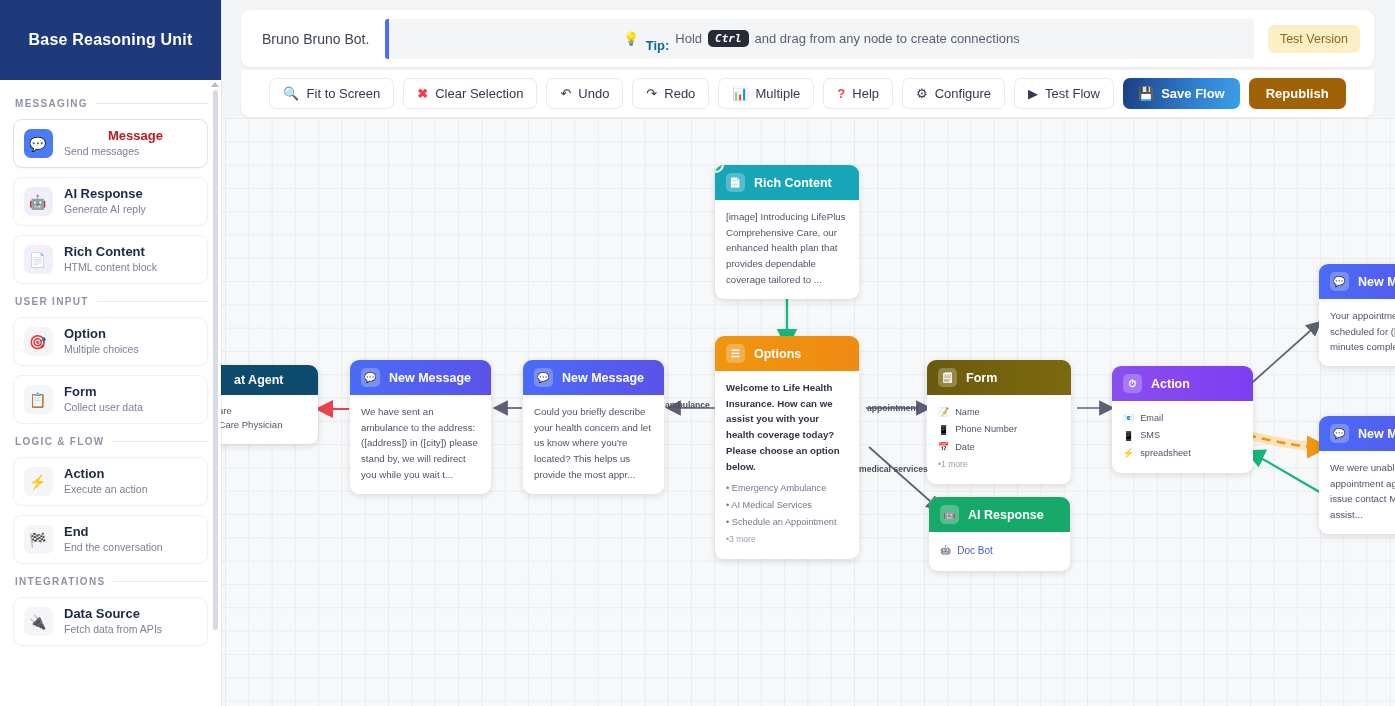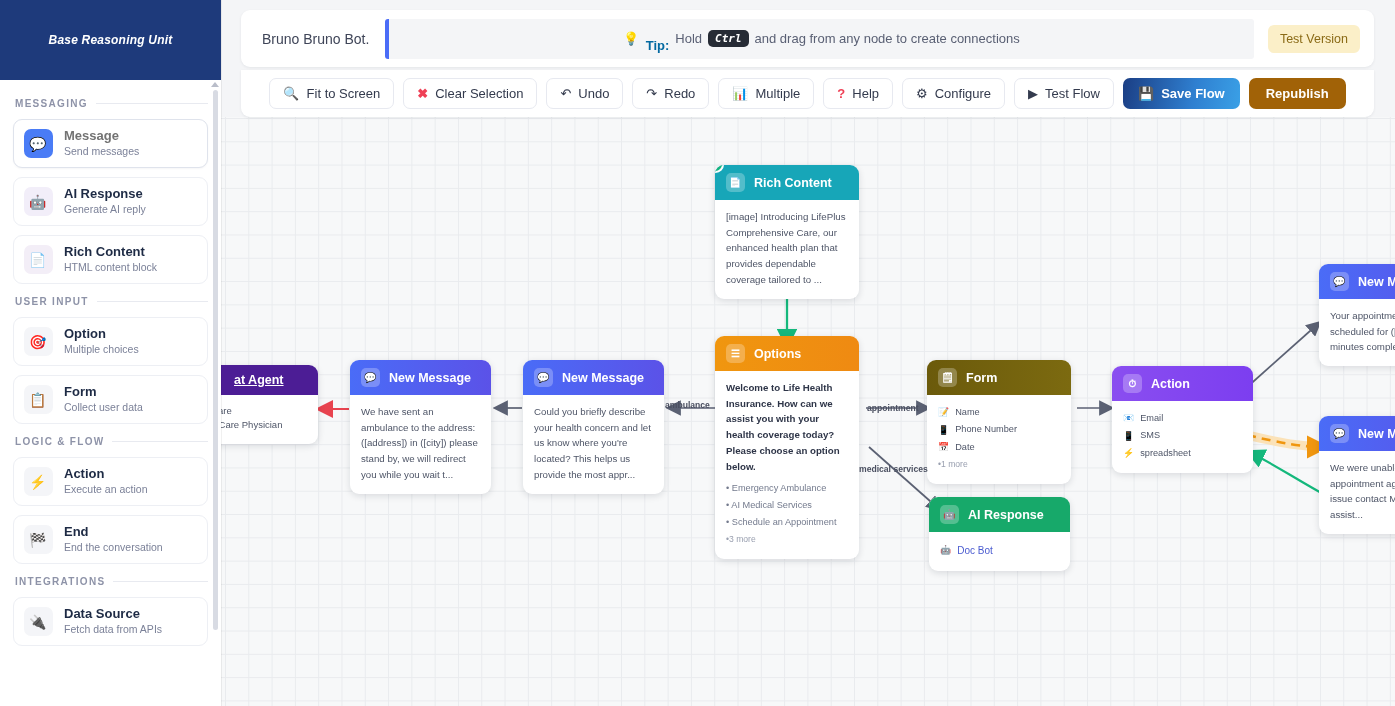--- a/index.html
+++ b/index.html
@@ -15,21 +15,21 @@
   .sidebar {
     position: absolute; left: 0; top: 0; width: 221px; height: 706px;
     background: #ffffff; display: flex; flex-direction: column;
     box-shadow: 1px 0 0 rgba(0,0,0,.06);
     z-index: 30;
   }
   .sidebar-header {
     height: 80px; background: #1e3a7b; color: #fff;
     display: flex; align-items: center; justify-content: center;
   }
-  .sidebar-title { font-size: 12px; font-weight: 700; letter-spacing: .2px; font-style: italic; }
+  .sidebar-title { font-size: 16px; font-weight: 700; letter-spacing: .2px; }
   .sidebar-body {
     flex: 1; overflow: hidden; position: relative;
     padding: 14px 13px 0 13px; background:#fff;
   }
   .group-head {
     display: flex; align-items: center; gap: 8px;
     margin: 12px 0 10px 2px;
   }
   .group-head:first-child { margin-top: 4px; }
   .group-label {
@@ -52,21 +52,21 @@
   .ico-msg   { background: #4a7cf6; color:#fff; }
   .ico-ai    { background: #f2eef9; }
   .ico-rich  { background: #f3eef7; }
   .ico-opt   { background: #f4f5f8; }
   .ico-form  { background: #f4f5f8; }
   .ico-act   { background: #f4f5f8; }
   .ico-end   { background: #f4f5f8; }
   .ico-data  { background: #f4f5f8; }
   .node-txt { display: flex; flex-direction: column; gap: 1px; min-width:0; }
   .node-name { font-size: 13px; font-weight: 700; color: #1d2a44; line-height: 1.15; }
-  .node-name.blue { color: #737373; }
+  .node-name.blue { color: #b91c1c; margin-left: 44px; }
   .node-desc { font-size: 10.5px; color: #7b8198; line-height: 1.2; }
   .sb-scroll {
     position: absolute; right: 3px; top: 10px; width: 5px; height: 540px;
     border-radius: 3px; background: #d8dbe3;
   }
   .sb-scroll-arrow {
     position:absolute; right:2px; top:2px; width:0;height:0;
     border-left:4px solid transparent;border-right:4px solid transparent;
     border-bottom:5px solid #b9bdc9;
   }
@@ -158,21 +158,21 @@
     border: 2px solid #fff; z-index: 5;
   }
 
   
   .h-rich   { background: #17a6b8; }
   .h-opt    { background: linear-gradient(90deg,#f0960f,#ef8a12); }
   .h-msg    { background: linear-gradient(90deg,#4a6cf7,#5b52e8); }
   .h-form   { background: linear-gradient(90deg,#6b5a0b,#7c6a10); }
   .h-action { background: linear-gradient(90deg,#8a4ef0,#7c3ef0); }
   .h-ai     { background: #17a96a; }
-  .h-gray   { background: #4c1d95; text-decoration: underline; }
+  .h-gray   { background: #0c4a6e; }
 
   .edge-label {
     position: absolute; font-size: 8.6px; color: #4a4f60; font-weight: 700;
     background: transparent; white-space: nowrap;
   }
 </style>
 </head>
 <body>
 
 <div id="app">

